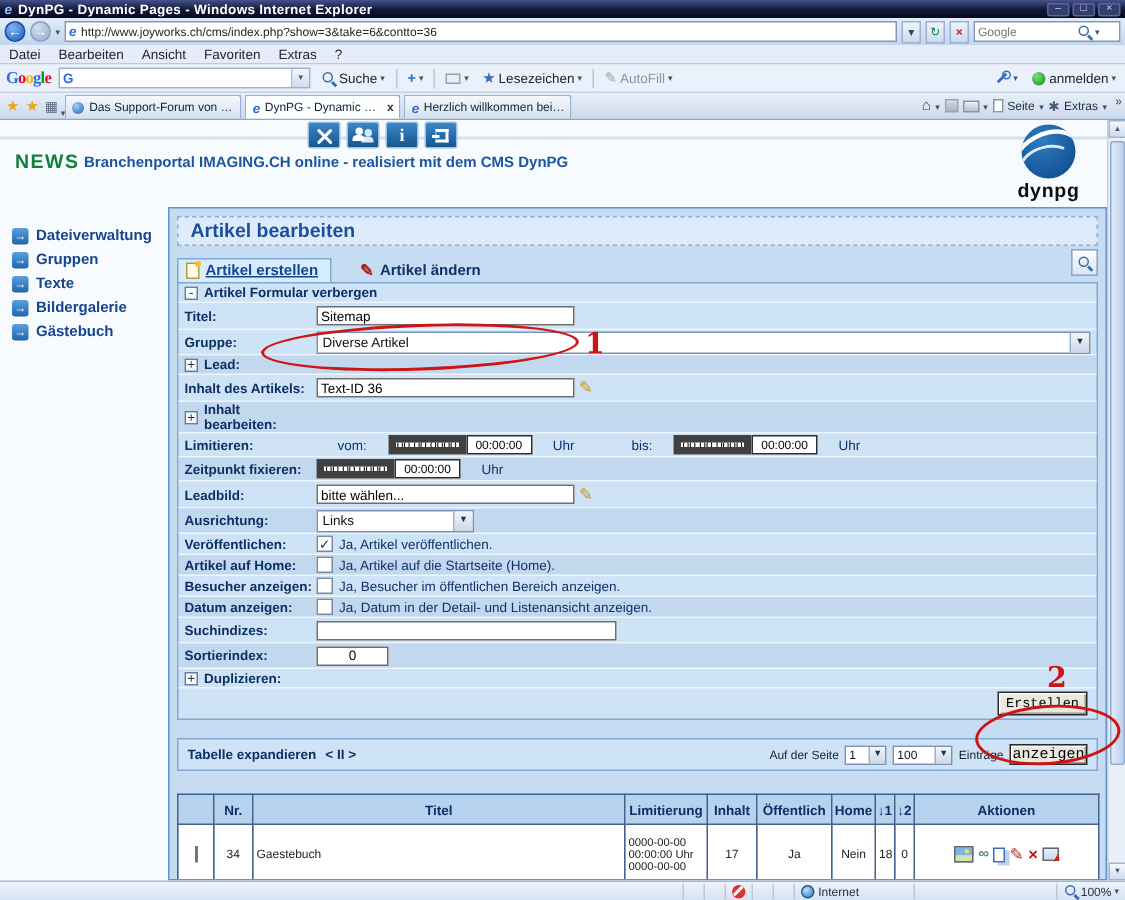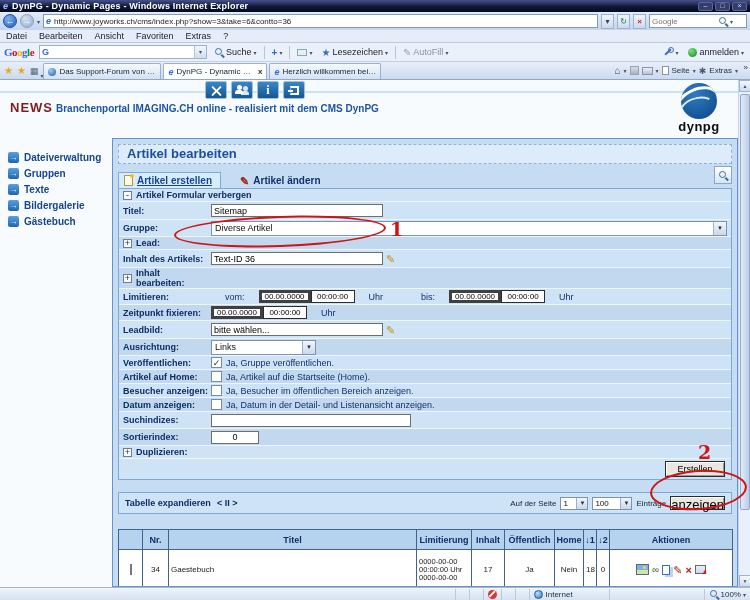--- a/index.html
+++ b/index.html
@@ -113,21 +113,21 @@
 .tools-x::after { transform:rotate(-45deg); }
 .users-g { position:relative; width:14px; height:10px; }
 .users-g::before { content:""; position:absolute; left:2px; top:0; width:5px; height:5px; border-radius:50%;
   background:#fff; box-shadow:6px 1px 0 #dbe9f7; }
 .users-g::after { content:""; position:absolute; left:0; top:5px; width:8px; height:4px;
   border-radius:3px 3px 0 0; background:#fff; box-shadow:6px 1px 0 #dbe9f7; }
 .info-i { font-family:"Liberation Serif",serif; font-weight:bold; font-size:12px; }
 .exit-g { width:9px; height:9px; border:2px solid #fff; border-left:1px solid rgba(255,255,255,.4); position:relative; }
 .exit-g::before { content:""; position:absolute; left:-3px; top:2px; width:5px; height:2px; background:#fff; }
 
-#brand { position:absolute; left:10px; top:20px; font-size:13px; font-weight:bold; color:#7f1d1d; letter-spacing:1px; }
+#brand { position:absolute; left:10px; top:20px; font-size:13px; font-weight:bold; color:#15803d; letter-spacing:1px; }
 #subtitle { position:absolute; left:56px; top:23px; font-size:10px; font-weight:bold; color:#1d55a0; }
 
 #dynpg-logo { position:absolute; left:666px; top:3px; width:66px; text-align:center; }
 .logo-ball { width:36px; height:36px; margin:0 auto; border-radius:50%; position:relative; overflow:hidden;
   background:radial-gradient(circle at 38% 30%,#2e7cc4,#0b4684); }
 .logo-ball::before { content:""; position:absolute; left:-8px; top:5px; width:44px; height:30px;
   border:3px solid #fff; border-radius:50%; border-bottom-color:transparent; border-left-color:transparent;
   transform:rotate(-28deg); }
 .logo-ball::after { content:""; position:absolute; left:-2px; top:14px; width:34px; height:22px;
   border:2px solid rgba(255,255,255,.85); border-radius:50%; border-bottom-color:transparent;
@@ -157,32 +157,32 @@
   background:#f4c020; border-radius:50%; }
 .pencil-red { color:#a22818; font-size:11px; line-height:10px; }
 .pencil-gold { color:#c79310; font-size:11px; line-height:10px; margin-left:3px; }
 .mag-btn { position:absolute; right:0; top:-5px; width:18px; height:18px;
   background:linear-gradient(#ffffff,#d9e5f2); border:1px solid #8aa6c8;
   display:flex; align-items:center; justify-content:center; cursor:pointer; }
 
 
 #formbox { border:1px solid #7fa8d4; background:#cfe3f6; }
 .frow { display:flex; align-items:center; border-bottom:1px solid #edf5fd; padding:0 4px; }
-.frow:last-child { border-bottom:none; }
+.frow:last-child { border-bottom:none;font-family:Liberation Mono, monospace; }
 .frow.alt { background:#c2d8ef; }
 .rh13{min-height:13px;} .rh14{min-height:14px;} .rh16{min-height:16px;} .rh17{min-height:17px;}
 .rh18{min-height:18px;} .rh20{min-height:20px;}
 .flabel { width:88px; font-size:9px; font-weight:bold; color:#0d2f66; flex-shrink:0; line-height:10px; }
 .exp { width:9px; height:9px; border:1px solid #6a7f9e; background:#f6fafd; color:#333; font-size:9px;
   line-height:7px; text-align:center; margin-right:4px; flex-shrink:0; cursor:pointer; }
 .exp-label { font-size:9px; font-weight:bold; color:#0d2f66; }
 .tin { height:13px; border:1px solid #6e6e6e; background:#fff; font-size:9px; font-family:inherit; padding:0 2px; }
 .w172 { width:172px; } .w200 { width:200px; }
 .w48 { width:48px; text-align:center; }
-.dt { width:52px; height:13px; border:3px solid #404040; background:#fff; font-size:8px; text-align:center; font-family:inherit; }
+.dt { width:52px; height:13px; border:5px solid #404040; background:#fff; font-size:8px; text-align:center; font-family:inherit; }
 .tm { width:44px; height:13px; border:1px solid #2c2c2c; background:#fff; font-size:8px; text-align:center; font-family:inherit; }
 .inline-lbl { font-size:9px; color:#10316b; margin:0 14px; }
 .sel { display:inline-flex; align-items:center; height:15px; background:#fff; border:1px solid #7b93b5; }
 .sel-txt { flex:1; font-size:9px; padding:0 3px; white-space:nowrap; overflow:hidden; color:#111; }
 .sel-arr { width:13px; height:13px; background:linear-gradient(#f2f6fb,#ccd7e8); border-left:1px solid #9cb0ca;
   font-size:6px; line-height:13px; text-align:center; color:#234; flex-shrink:0; }
 .sel-full { width:518px; } .sel-105 { width:105px; }
 .sel-28 { width:28px; height:13px; } .sel-40 { width:40px; height:13px; }
 .sel-28 .sel-txt,.sel-40 .sel-txt { font-size:8px; padding:0 2px; }
 .sel-28 .sel-arr,.sel-40 .sel-arr { width:11px; height:11px; line-height:11px; }
@@ -191,21 +191,21 @@
 .ctext { font-size:9px; color:#10316b; }
 .btnrow { justify-content:flex-end; padding-right:6px; }
 .btn3d { height:16px; min-width:60px; background:#e9e7e0; border:1px solid #2b2b2b;
   box-shadow:inset 1px 1px 0 #fff, inset -1px -1px 0 #999; font-size:9px; font-family:inherit; cursor:pointer; }
 
 
 #tablectrl { margin-top:12px; border:1px solid #7fa8d4; background:#cfe3f6; height:22px; display:flex;
   align-items:center; padding:0 6px; }
 .tc-left { font-weight:bold; color:#0d2f66; font-size:9px; display:flex; gap:6px; align-items:center; }
 .tc-right { margin-left:auto; display:flex; align-items:center; gap:4px; font-size:8px; color:#123; }
-.btn-sm { height:14px; min-width:52px; font-size:13px; }
+.btn-sm { height:14px; min-width:52px; font-size:10px;font-family:Liberation Mono, monospace; }
 #datatable { margin-top:15px; border-collapse:collapse; width:614px; table-layout:fixed; }
 #datatable th, #datatable td { border:1px solid #44618c; overflow:hidden; }
 #datatable th { background:#b5d2ee; color:#0d2f66; font-weight:bold; height:20px; font-size:9px; }
 #datatable td { background:#fff; font-size:8px; color:#222; padding:1px 2px; height:40px; vertical-align:middle; }
 .td-c { text-align:center; }
 .lim-line { line-height:8px; font-size:7.5px; white-space:nowrap; }
 .row-cb { width:10px; height:10px; border:1px solid #777; background:#fff; margin:0 auto; }
 .acticons { display:flex; gap:3px; align-items:center; justify-content:center; }
 .img-ico { width:13px; height:11px; border:1px solid #667; background:linear-gradient(#7ab3e8 55%,#cfe6a8 55%); position:relative; }
 .img-ico::after { content:""; position:absolute; right:2px; top:1px; width:3px; height:3px; border-radius:50%; background:#ffd84d; }
@@ -489,21 +489,21 @@
       <div class="frow rh17 alt">
         <span class="flabel">Ausrichtung:</span>
         <span class="sel sel-105">
           <span class="sel-txt">Links</span>
           <span class="sel-arr">▼</span>
         </span>
       </div>
       <div class="frow rh14">
         <span class="flabel">Veröffentlichen:</span>
         <span class="cb">✓</span>
-        <span class="ctext">Ja, Gruppe veröffentlichen.</span>
+        <span class="ctext">Ja, Artikel veröffentlichen.</span>
       </div>
       <div class="frow rh14 alt">
         <span class="flabel">Artikel auf Home:</span>
         <span class="cb"></span>
         <span class="ctext">Ja, Artikel auf die Startseite (Home).</span>
       </div>
       <div class="frow rh14">
         <span class="flabel">Besucher anzeigen:</span>
         <span class="cb"></span>
         <span class="ctext">Ja, Besucher im öffentlichen Bereich anzeigen.</span>

